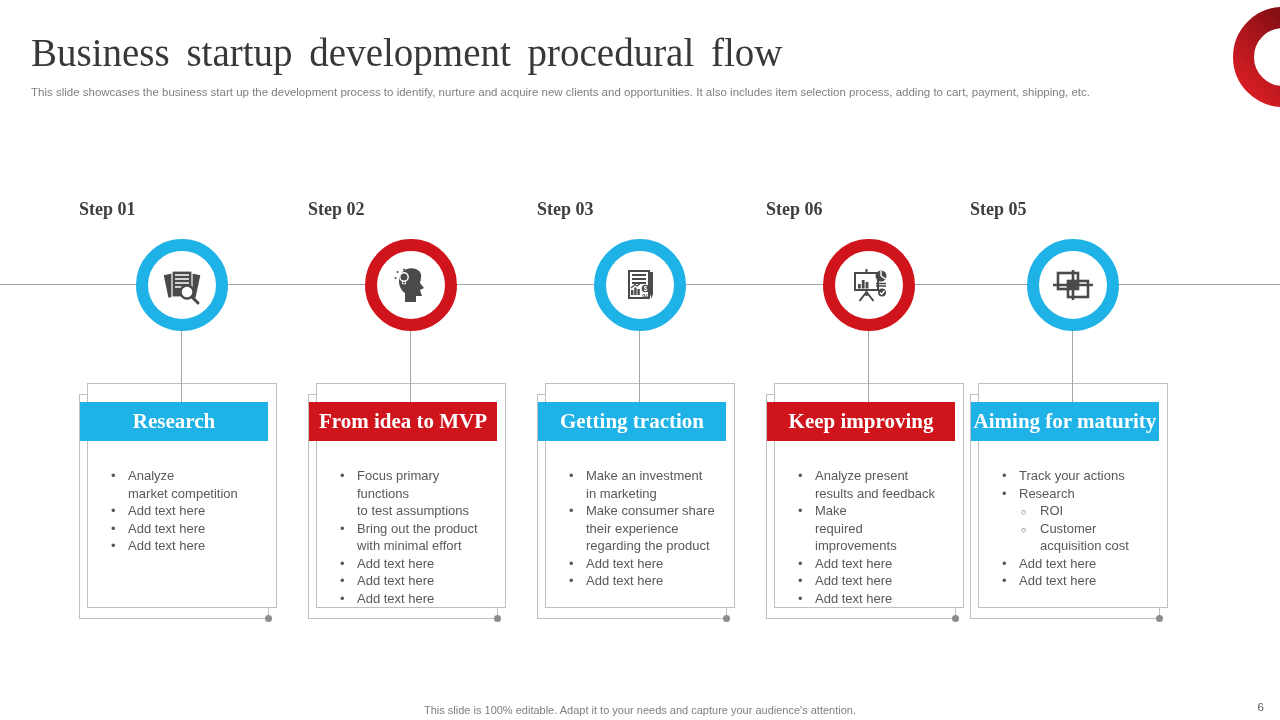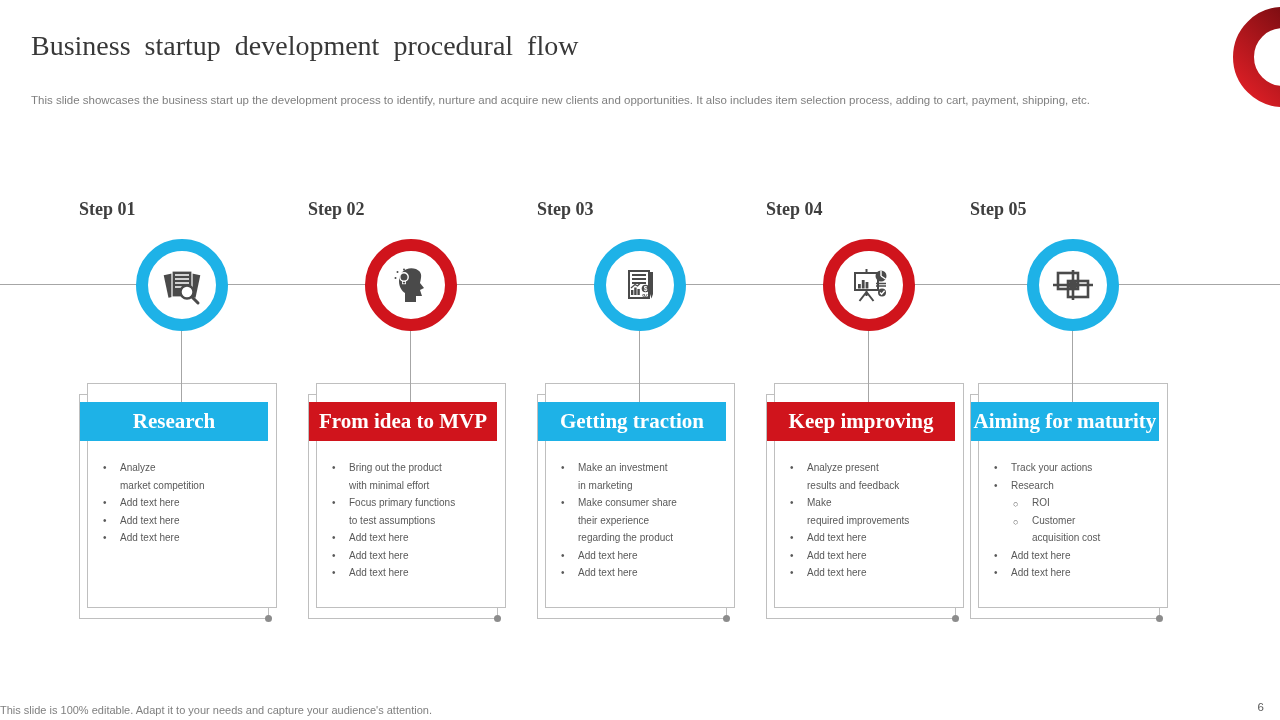--- a/index.html
+++ b/index.html
@@ -1,45 +1,45 @@
 <!DOCTYPE html>
 <html style="--blue: #1EB2E7; --red: #D0141C; --icon: #4A4A4A; --line: #A6A6A6; --border: #BFBFBF; --body: #595959; --muted: #7F7F7F; --titlec: #383838; --dot: #8C8C8C; --logo-light: #DF1F26; --logo-dark: #66090D;"><head>
 <meta charset="utf-8">
 <style>
   html,body{margin:0;padding:0;background:#e8e8e8;}
   .slide{position:relative;width:1280px;height:720px;background:#fff;overflow:hidden;
          font-family:"Liberation Sans",sans-serif;}
   .title{position:absolute;left:31px;top:30px;font-family:"Liberation Serif",serif;
-         font-size:28px;font-weight:400;color:var(--titlec);word-spacing:7px;white-space:nowrap;}
-  .subtitle{position:absolute;left:31px;top:86px;width:1130px;font-size:11.5px;color:var(--muted);margin-top:8px;}
+         font-size:39px;font-weight:400;color:var(--titlec);word-spacing:7px;white-space:nowrap;}
+  .subtitle{position:absolute;left:31px;top:86px;width:1130px;font-size:11.5px;color:var(--muted);}
   .logo{position:absolute;right:0;top:0;width:60px;height:112px;z-index:5;}
   .timeline{position:absolute;left:0;top:284px;width:1280px;height:1px;background:var(--line);z-index:0;}
   .step{position:absolute;top:0;width:206px;height:720px;}
   .step-label{position:absolute;top:199px;left:0;width:100%;text-align:left;
               font-family:"Liberation Serif",serif;font-weight:bold;font-size:18px;color:#3f3f3f;}
   .ring{position:absolute;top:239px;left:57px;width:92px;height:92px;border-radius:50%;background:#fff;
         border:12px solid;box-sizing:border-box;display:flex;align-items:center;justify-content:center;z-index:3;}
   .ring.blue{border-color:var(--blue);} .ring.red{border-color:var(--red);}
   .connector{position:absolute;top:331px;left:102px;width:1px;height:71px;background:var(--line);z-index:3;}
   .shadow-frame{position:absolute;top:394px;left:0;width:190px;height:225px;border:1px solid var(--border);
                 box-sizing:border-box;z-index:1;background:#fff;}
   .corner-dot{position:absolute;top:615px;left:186px;width:7px;height:7px;border-radius:50%;background:var(--dot);z-index:2;}
   .card{position:absolute;top:383px;left:8px;width:190px;height:225px;background:#fff;
         border:1px solid var(--border);box-sizing:border-box;z-index:2;}
   .band{position:absolute;top:402px;left:1px;width:188px;height:39px;line-height:39px;text-align:center;
         color:#fff;font-family:"Liberation Serif",serif;font-weight:bold;font-size:21px;z-index:4;}
   .band.blue{background:var(--blue);} .band.red{background:var(--red);}
-  .bullets{position:absolute;top:71px;left:0;right:4px;margin:4px;padding:0;list-style:none;
-           font-size:10px;line-height:17.5px;color:var(--body);}
+  .bullets{position:absolute;top:71px;left:0;right:4px;margin:12px;padding:0;list-style:none;
+           font-size:13px;line-height:17.5px;color:var(--body);}
   .bullets li{position:relative;padding-left:28px;}
   .bullets li.l1::before{content:"\2022";position:absolute;left:11px;top:0;}
   .bullets li.l2{padding-left:49px;}
   .bullets li.l2::before{content:"\25CB";position:absolute;left:30px;top:2px;font-size:9px;}
   .bt{white-space:pre-line;}
-  .footer{position:absolute;left:0;right:0;top:704px;text-align:left;font-size:11px;color:var(--muted);}
+  .footer{position:absolute;left:0;right:0;top:704px;text-align:center;font-size:11px;color:var(--muted);}
   .pagenum{position:absolute;right:16px;top:701px;font-size:11.5px;color:var(--body);}
   
   .f{fill:var(--icon);} .fw{fill:#fff;} .nf{fill:none;}
   .s{stroke:var(--icon);} .sw{stroke:#fff;}
 </style>
 </head>
 <body>
 
 <div class="slide">
 
@@ -96,24 +96,24 @@
         <circle class="f" cx="-7" cy="-15.5" r="1"></circle>
         <circle class="f" cx="-1" cy="-13.5" r="1"></circle>
         <circle class="f" cx="-15.5" cy="-7" r="1"></circle>
       </svg>
     </div>
     <div class="connector"></div>
     <div class="shadow-frame"></div>
     <div class="corner-dot"></div>
     <div class="card">
       <ul class="bullets">
+        <li class="l1"><span class="bt">Focus primary functions
+to test assumptions</span></li>
         <li class="l1"><span class="bt">Bring out the product
 with minimal effort</span></li>
-        <li class="l1"><span class="bt">Focus primary functions
-to test assumptions</span></li>
         <li class="l1"><span class="bt">Add text here</span></li>
         <li class="l1"><span class="bt">Add text here</span></li>
         <li class="l1"><span class="bt">Add text here</span></li>
       </ul>
     </div>
     <div class="band red">From idea to MVP</div>
   </div>
 
   <div class="step" style="left:537px">
     <div class="step-label">Step 03</div>
@@ -143,21 +143,21 @@
 their experience
 regarding the product</span></li>
         <li class="l1"><span class="bt">Add text here</span></li>
         <li class="l1"><span class="bt">Add text here</span></li>
       </ul>
     </div>
     <div class="band blue">Getting traction</div>
   </div>
 
   <div class="step" style="left:766px">
-    <div class="step-label">Step 04</div>
+    <div class="step-label">Step 06</div>
     <div class="ring red">
       <svg width="44" height="44" viewBox="-22 -22 44 44">
         <line class="s" x1="-2.5" y1="-16" x2="-2.5" y2="-12" stroke-width="2"></line>
         <rect class="fw s" x="-14" y="-12" width="23" height="17" stroke-width="2"></rect>
         <rect class="f" x="-11" y="-1" width="2.8" height="4.5"></rect>
         <rect class="f" x="-7.2" y="-5" width="2.8" height="8.5"></rect>
         <rect class="f" x="-3.4" y="-3" width="2.8" height="6.5"></rect>
         <path class="s nf" stroke-width="2" d="M-2.5,5 V11 M-2.5,7 L-9.5,16 M-2.5,7 L4.5,16"></path>
         <circle class="f" cx="12" cy="-9" r="5.5"></circle>
         <path class="sw nf" stroke-width="1.4" d="M12,-9 V-14.5 M12,-9 L16.5,-6"></path>

